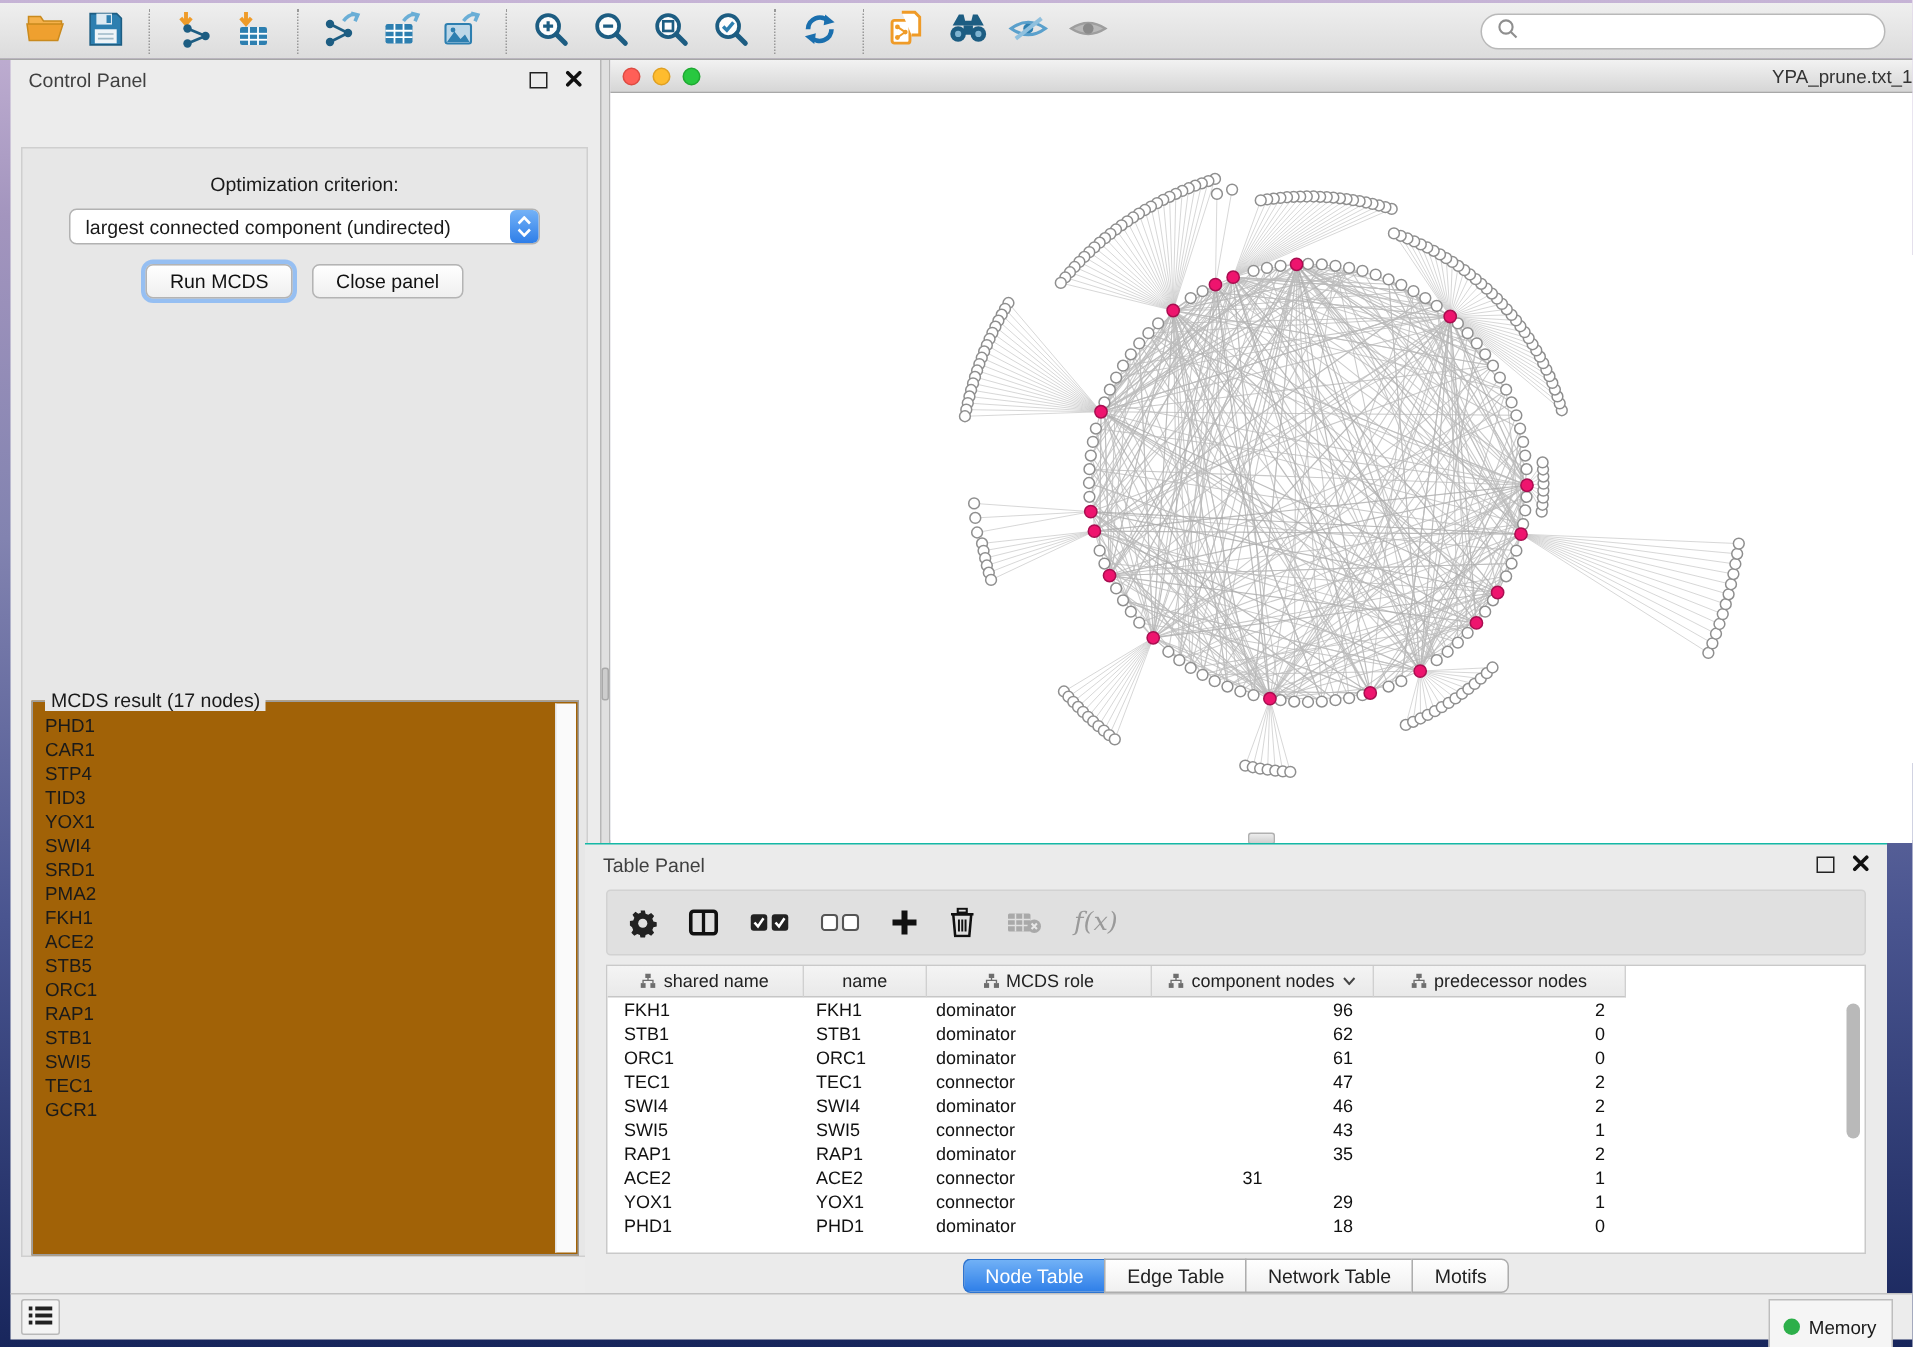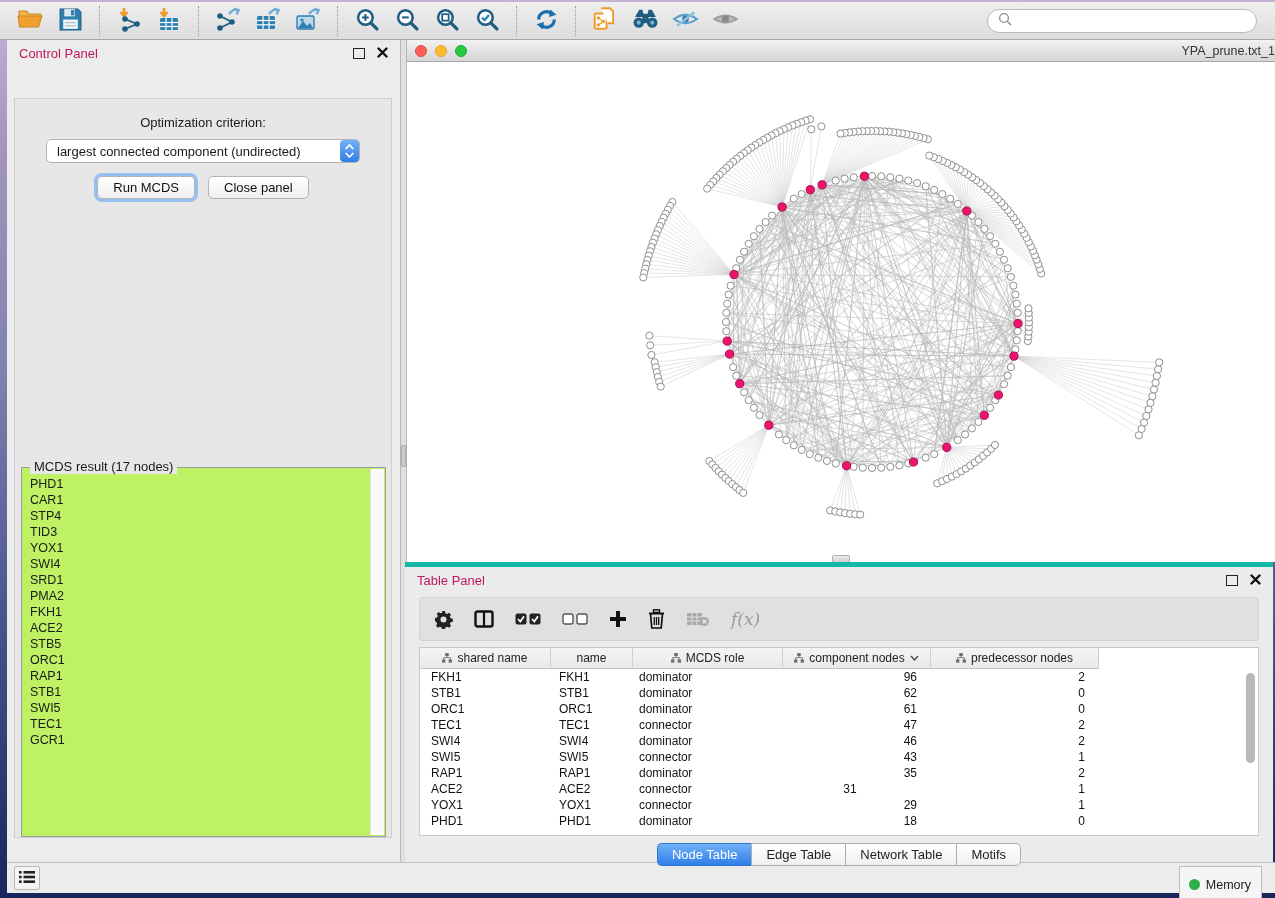--- a/index.html
+++ b/index.html
@@ -14,21 +14,21 @@
   .tbtn{width:40px;height:32px;display:flex;align-items:center;justify-content:center;flex:0 0 auto;}
   .tsep{width:0;height:30px;border-left:1px dotted #999;margin:0 9px;flex:0 0 auto;}
   #search-box{margin-left:auto;margin-right:8px;width:270px;height:24px;background:#fff;
               border:1px solid #b9b9b9;border-radius:13px;display:flex;align-items:center;
               padding:0 10px;box-sizing:border-box;gap:6px;}
   #search-input{border:none;outline:none;flex:1;font-size:12px;background:transparent;}
 
   
   #control-panel{position:absolute;left:7px;top:40px;width:393px;height:822px;background:#ececec;box-sizing:border-box;}
   .panel-head{height:26px;display:flex;align-items:center;padding:0 12px;gap:12px;}
-  .panel-title{flex:1;font-size:13px;color:#be185d;}
+  .panel-title{flex:1;font-size:13px;color:#404040;}
   .win-float{width:10px;height:9px;border:1.5px solid #222;background:transparent;}
   .seg-row{display:flex;justify-content:center;margin-top:3px;position:relative;z-index:2;}
   .seg{padding:3px 14px;font-size:13px;background:linear-gradient(#ffffff,#f0f0f0);
        border:1px solid #adadad;border-right:none;color:#222;}
   .seg:first-child{border-radius:5px 0 0 5px;}
   .seg:last-child{border-right:1px solid #adadad;border-radius:0 5px 5px 0;}
   .seg.active{background:linear-gradient(#71b1f6,#2f7fe8);color:#fff;border-color:#2f74cf;}
   #cp-body{position:absolute;left:7px;top:58px;width:378px;height:740px;box-sizing:border-box;
            background:#e7e7e7;border:1px solid #cfcfcf;}
   #opt-label{text-align:center;margin-top:16px;font-size:13px;}
@@ -36,21 +36,21 @@
                 border-radius:5px;display:flex;align-items:center;box-sizing:border-box;
                 padding-left:10px;font-size:13px;}
   #dd-stepper{margin-left:auto;width:19px;height:22px;border-radius:4px;
               background:linear-gradient(#74b2f7,#2e7ee8);display:flex;flex-direction:column;
               align-items:center;justify-content:center;gap:2px;}
   .btn-row{display:flex;justify-content:center;gap:13px;margin-top:13px;}
   .btn{padding:3px 15px;font-size:13px;background:linear-gradient(#ffffff,#efefef);
        border:1px solid #b4b4b4;border-radius:5px;color:#111;}
   .focus-ring{box-shadow:0 0 0 3px rgba(96,165,250,.6);}
   #mcds-group{position:absolute;left:6px;top:368px;width:365px;height:370px;border:1px solid #9d9d9d;
-              background:#bef264;box-sizing:border-box;}
+              background:#a16207;box-sizing:border-box;}
   #mcds-group-label{position:absolute;top:-9px;left:8px;background:#e7e7e7;padding:0 4px;font-size:13px;}
   #mcds-list{position:absolute;left:1px;top:4px;bottom:1px;right:15px;overflow:hidden;
              font-size:12.5px;line-height:16px;padding:4px 0 0 7px;}
   #mcds-scroll{position:absolute;top:1px;bottom:1px;right:1px;width:13px;background:#fafafa;
                border-left:1px solid #e2e2e2;}
 
   
   #splitter-v{position:absolute;left:400px;top:40px;width:7px;height:822px;background:#e0e0e0;
               border-left:1px solid #b7b7b7;border-right:1px solid #b7b7b7;box-sizing:border-box;}
   #splitter-v-handle{position:absolute;left:0px;top:405px;width:5px;height:22px;background:#cdcdcd;
@@ -61,22 +61,22 @@
   #net-titlebar{height:22px;background:linear-gradient(#f2f2f2,#d6d6d6);border-bottom:1px solid #a8a8a8;
                 position:relative;display:flex;align-items:center;box-sizing:border-box;}
   .tlight{width:12px;height:12px;border-radius:50%;margin-left:8px;box-sizing:border-box;}
   #net-title{position:absolute;left:0;right:0;text-align:right;font-size:12.5px;color:#333;}
   #net-canvas{position:absolute;left:0;top:22px;width:868px;height:498px;background:#fff;}
   #splitter-h-handle{position:absolute;left:425px;bottom:-1px;width:18px;height:8px;
                      background:linear-gradient(#ececec,#cfcfcf);border:1px solid #b0b0b0;
                      border-radius:2px;box-sizing:border-box;}
 
   
-  #table-panel{position:absolute;left:405px;top:562px;width:868px;height:300px;background:#ebebeb;
-               border-top:5px solid #14b8a6;box-sizing:border-box;}
+  #table-panel{position:absolute;left:390px;top:562px;width:868px;height:300px;background:#ebebeb;
+               border-top:1px solid #14b8a6;box-sizing:border-box;}
   #tp-toolbar{position:absolute;left:14px;right:14px;top:30px;height:44px;background:#e0e0e0;
               border:1px solid #d2d2d2;border-radius:3px;display:flex;align-items:center;
               padding-left:14px;gap:21px;box-sizing:border-box;}
   .tp-ic{display:flex;align-items:center;justify-content:center;}
   .fx{font-family:"DejaVu Serif",serif;font-style:italic;font-size:17px;color:#9a9a9a;}
   #tb-wrap{position:absolute;left:14px;right:14px;top:80px;bottom:26px;background:#fff;
            border:1px solid #c9c9c9;box-sizing:border-box;overflow:hidden;}
   #tb-head{display:flex;height:21px;}
   .th{display:flex;align-items:center;justify-content:center;gap:5px;font-size:12px;color:#222;
       background:linear-gradient(#f4f4f4,#e9e9e9);border-right:1px solid #d0d0d0;

